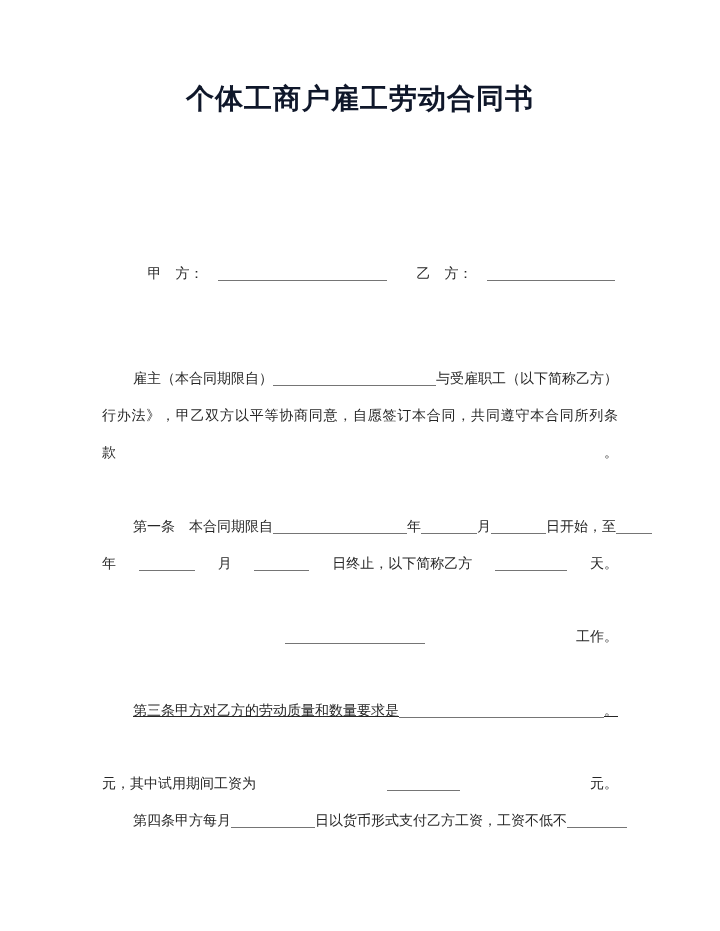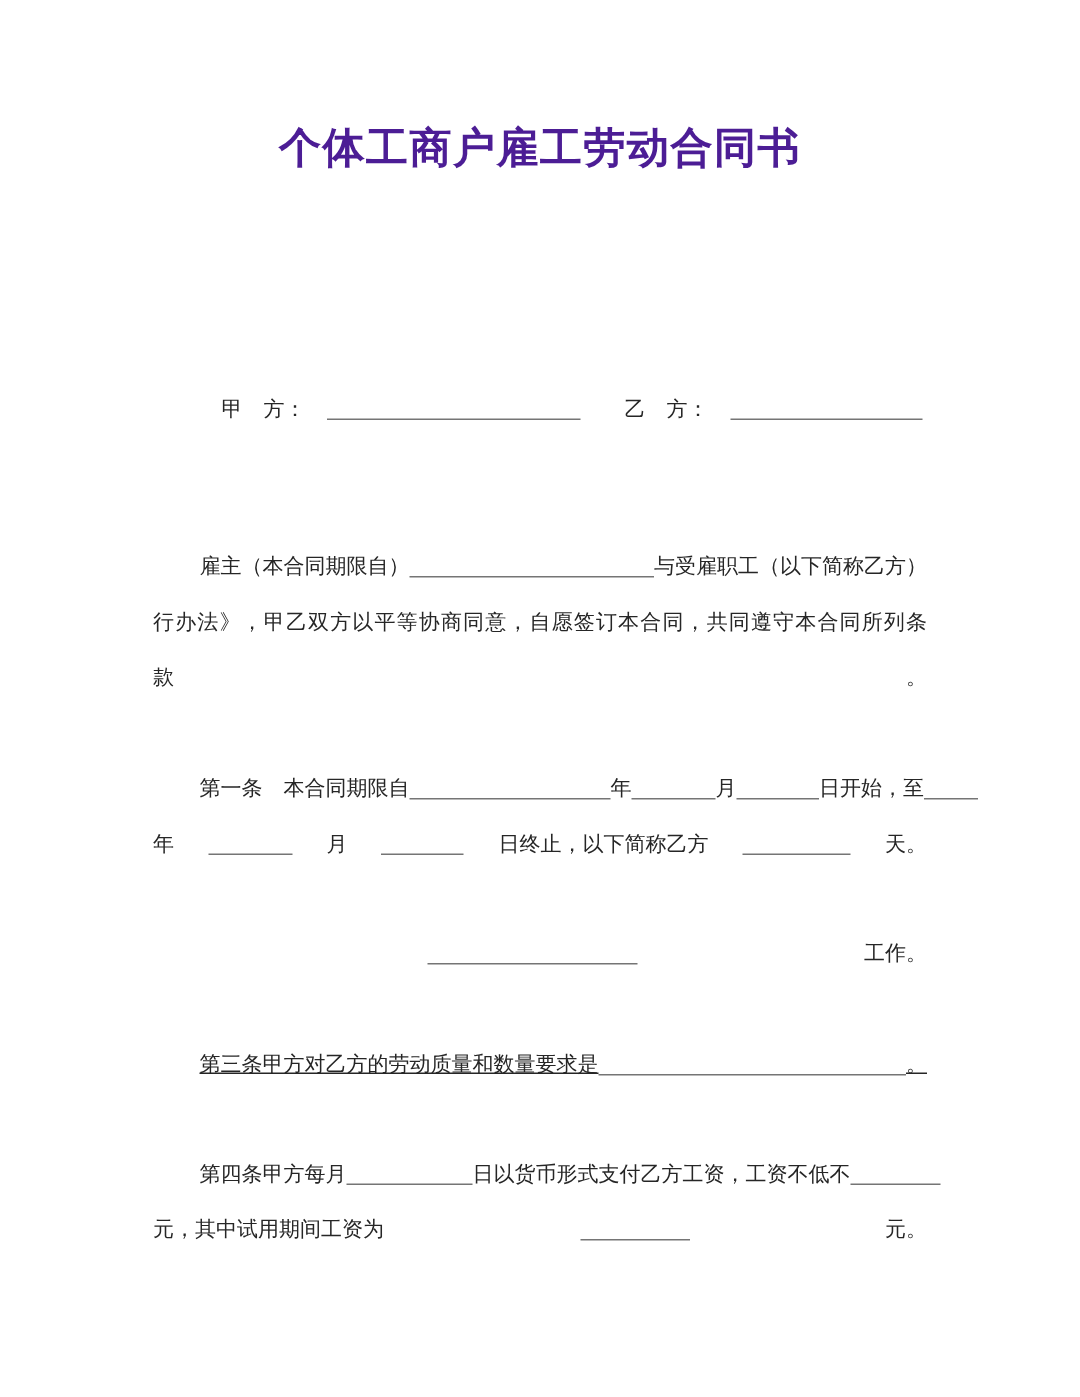--- a/index.html
+++ b/index.html
@@ -20,21 +20,21 @@
     font-size: 14px;
     overflow: hidden;
   }
   .doc-title {
     margin: 78px 0 0 0;
     text-align: center;
     font-size: 28px;
     font-weight: bold;
     line-height: 42px;
     letter-spacing: 1px;
-    color: #4c1d95;
+    color: #0f172a;
   }
   .line {
     display: flex;
     align-items: baseline;
     line-height: 37px;
     white-space: pre;
     justify-content: space-between;
   }
   .jline {
     line-height: 37px;
@@ -118,26 +118,26 @@
 
   <div class="line clause-3">
     <span class="indent"></span>
     <span class="seg">第三条甲方对乙方的劳动质量和数量要求是</span>
     <span class="blank grow" style="min-width:120px"></span>
     <span class="seg">。</span>
   </div>
 
   <div class="clause-4">
     <div class="line">
+      <span class="seg">元，其中试用期间工资为</span>
+      <span class="blank" style="width:73px"></span>
+      <span class="seg">元。</span>
+    </div>
+    <div class="line">
       <span class="indent"></span>
       <span class="seg">第四条甲方每月</span>
       <span class="blank" style="width:84px"></span>
       <span class="seg">日以货币形式支付乙方工资，工资不低不</span>
       <span class="blank grow" style="min-width:60px"></span>
     </div>
-    <div class="line">
-      <span class="seg">元，其中试用期间工资为</span>
-      <span class="blank" style="width:73px"></span>
-      <span class="seg">元。</span>
-    </div>
   </div>
 
 </div>
 
 </body></html>

